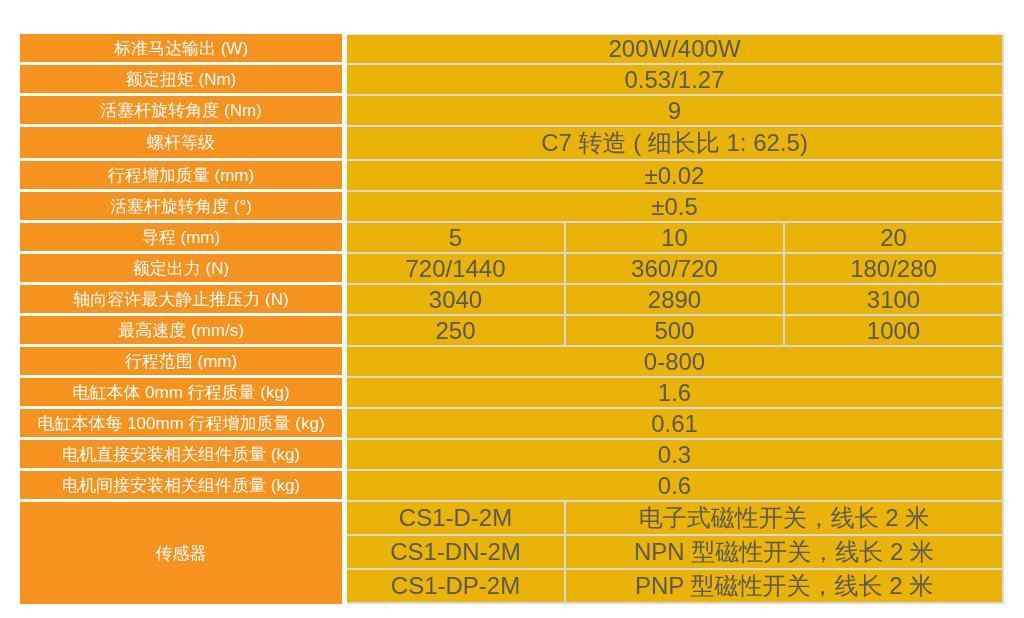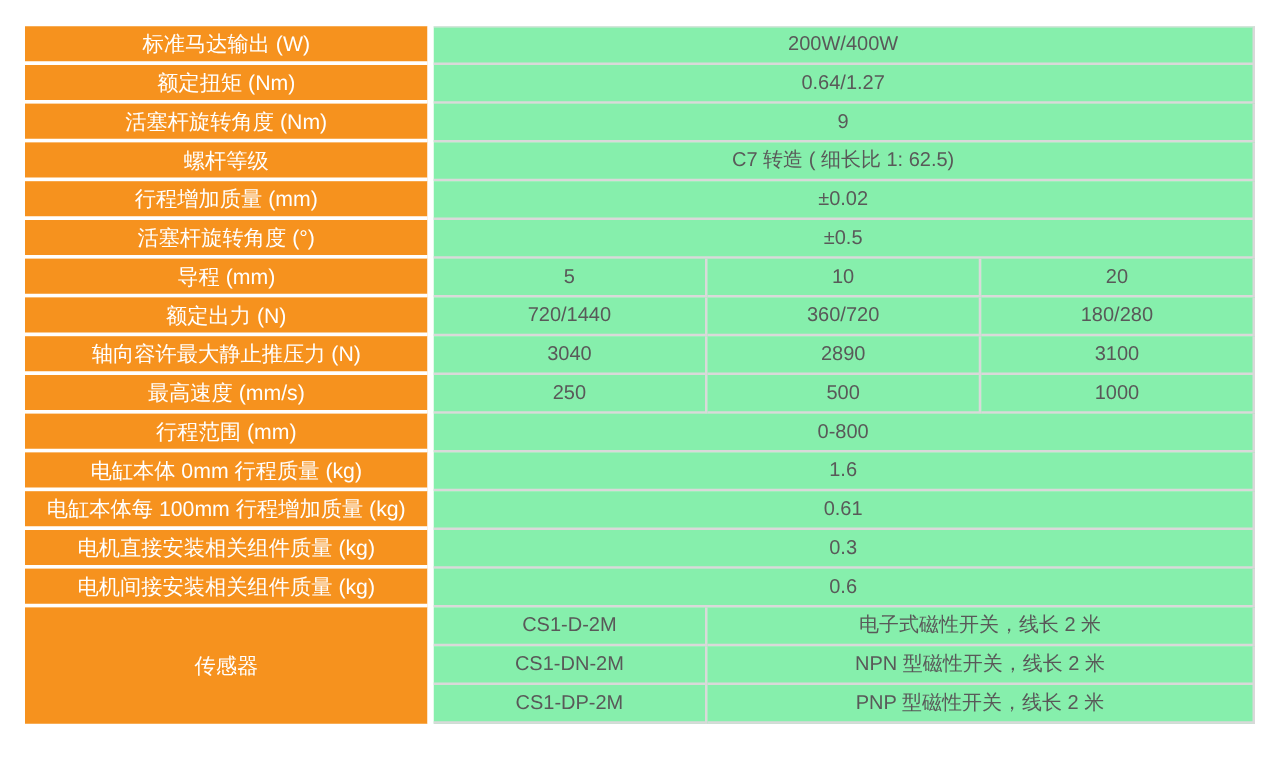--- a/index.html
+++ b/index.html
@@ -13,21 +13,21 @@
   .stage {
     position: relative;
     width: 1024px;
     height: 618px;
     background: #ffffff;
     overflow: hidden;
   }
   table.spec-table {
     position: absolute;
     left: 20px;
-    top: 21px;
+    top: 34px;
     border-collapse: separate;
     border-spacing: 0;
     table-layout: fixed;
     width: 984px;
   }
   td {
     height: 31px;
     padding: 0 4px;
     text-align: center;
     vertical-align: middle;
@@ -38,23 +38,23 @@
   td.lbl {
     background: #F6921E;
     color: #ffffff;
     font-size: 17px;
     border-bottom: 3px solid #ffffff;
   }
   td.gap {
     background: #ffffff;
   }
   td.val {
-    background: #86efac;
+    background: #eab308;
     color: #595959;
-    font-size: 16px;
+    font-size: 24px;
     border-bottom: 2px solid #D9D9D9;
     border-right: 2px solid #D9D9D9;
   }
   tr.first-row td.val {
     border-top: 1px solid #E2E2E2;
   }
   td.lbl.sensor-lbl {
     border-bottom: none;
   }
 </style>
@@ -73,21 +73,21 @@
 
     <tbody>
         <tr class="first-row">
       <td class="lbl">标准马达输出 (W)</td>
       <td class="gap"></td>
       <td class="val" colspan="3">200W/400W</td>
     </tr>
     <tr>
       <td class="lbl">额定扭矩 (Nm)</td>
       <td class="gap"></td>
-      <td class="val" colspan="3">0.64/1.27</td>
+      <td class="val" colspan="3">0.53/1.27</td>
     </tr>
     <tr>
       <td class="lbl">活塞杆旋转角度 (Nm)</td>
       <td class="gap"></td>
       <td class="val" colspan="3">9</td>
     </tr>
     <tr>
       <td class="lbl">螺杆等级</td>
       <td class="gap"></td>
       <td class="val" colspan="3">C7 转造 ( 细长比 1: 62.5)</td>

